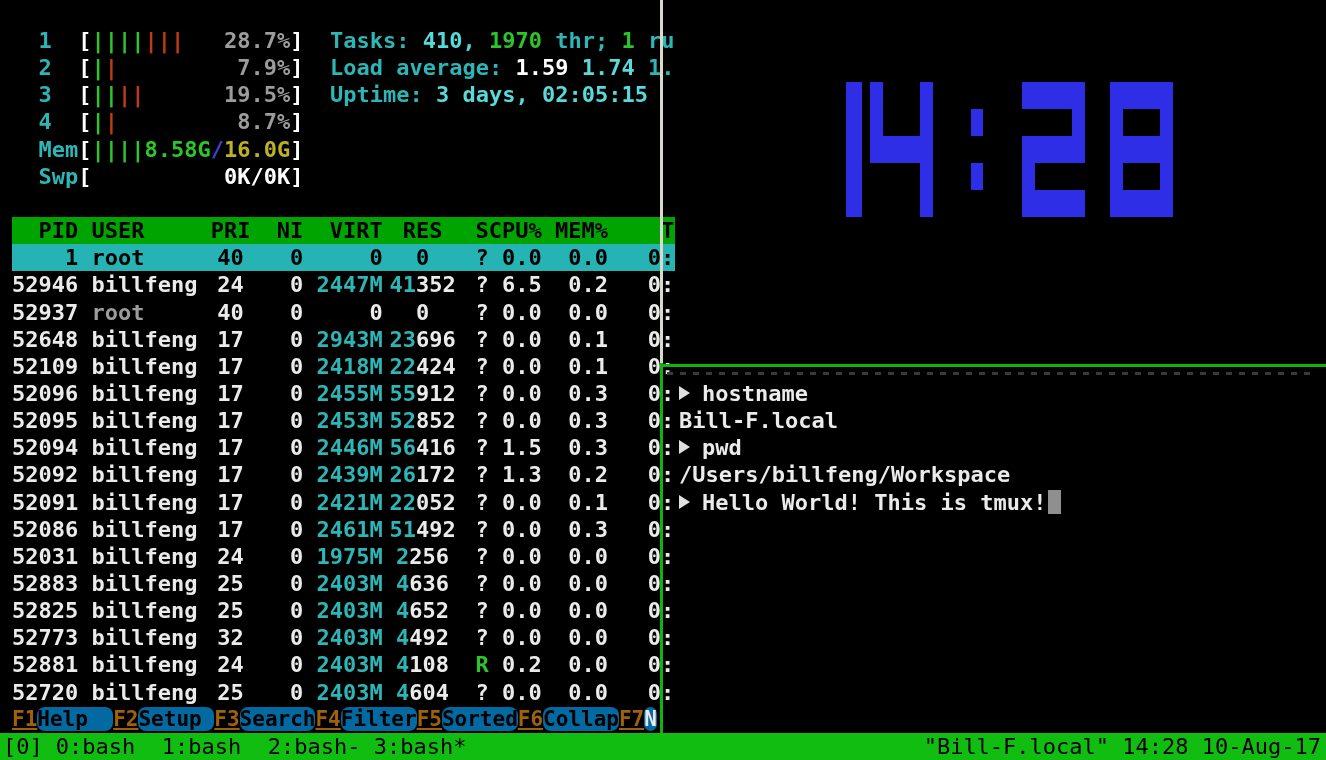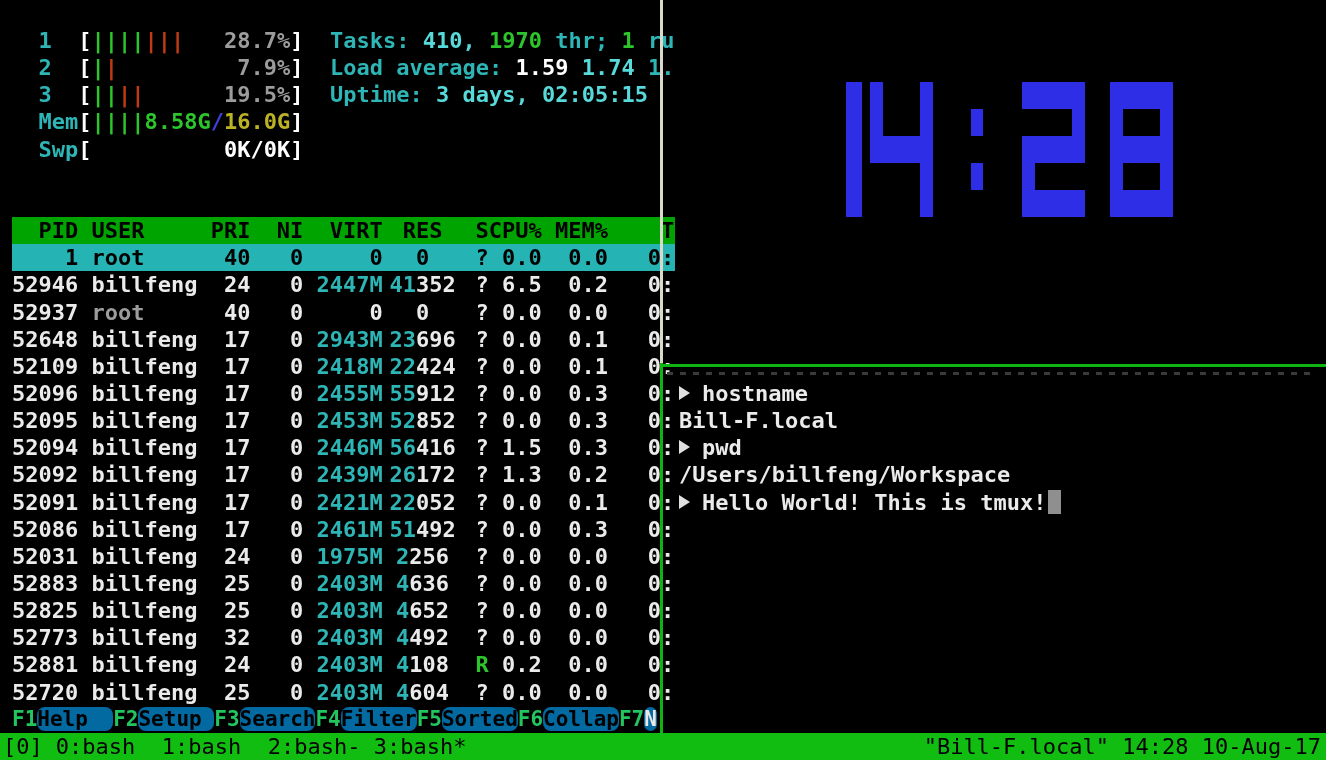--- a/index.html
+++ b/index.html
@@ -26,32 +26,32 @@
   .cyantxt{color:#2eb5b5}
 
   #ptable{position:absolute;left:0;top:217.14px;width:718px;font-size:22px;line-height:27.143px;}
   .prow{display:flex;height:27.143px;white-space:pre;}
   .thead{background:#00a400;color:#000;}
   .sel{background:#26b3b3;}
   .sel span{color:#000 !important;}
   .prow span{display:inline-block;overflow:hidden;}
   .c-pid{width:5ch;text-align:right}
   .c-user{width:9ch;margin-left:1ch;text-align:left}
-  .c-pri{width:3ch;text-align:right}
+  .c-pri{width:3ch;text-align:center}
   .c-ni{width:4ch;text-align:right}
   .c-virt{width:6ch;text-align:right}
   .c-res{width:6ch;text-align:center}
   .c-s{width:2ch;text-align:right}
   .c-cpu{width:4ch;text-align:right}
   .c-mem{width:5ch;text-align:right}
   .c-time{width:5ch;text-align:right}
 
   #fkeybar{position:absolute;left:0;top:705.7px;width:663px;height:27.143px;
            font-size:21px;line-height:27.143px;white-space:nowrap;overflow:hidden;display:flex;}
-  .fk{color:#22c55e;background:#000;white-space:pre;}
+  .fk{color:#a16207;background:#000;white-space:pre;text-decoration:underline;}
   .fl{background:#0369a1;color:#000;white-space:pre;border-radius:8px;}
   .fl.light{color:#e8e8e8;}
 
   
   #vborder-top{position:absolute;left:660px;top:0;width:3px;height:363px;background:#d8d8cc;}
   #vborder-bottom{position:absolute;left:660px;top:363px;width:3px;height:370px;background:#10b410;}
   #hborder{position:absolute;left:663px;top:364px;width:663px;height:3px;background:#10b410;}
   #faded-line{position:absolute;left:667px;top:372px;width:645px;height:3px;
      background:repeating-linear-gradient(90deg,#3a3a3a 0 6px,transparent 6px 13px);}
 
@@ -80,20 +80,21 @@
 </head>
 <body>
 
 <div id="screen">
 
   <div id="htop-pane">
     <div id="meters">
         <div class="line"><span class="cyan">  1  </span><span class="bwhite">[</span><span class="barG">||||</span><span class="barR">|||</span><span class="gray">   28.7%</span><span class="bwhite">]</span></div>
         <div class="line"><span class="cyan">  2  </span><span class="bwhite">[</span><span class="barG">|</span><span class="barR">|</span><span class="gray">         7.9%</span><span class="bwhite">]</span></div>
         <div class="line"><span class="cyan">  3  </span><span class="bwhite">[</span><span class="barG">||</span><span class="barR">||</span><span class="gray">      19.5%</span><span class="bwhite">]</span></div>
+        <div class="line"><span class="cyan">  4  </span><span class="bwhite">[</span><span class="barG">|</span><span class="barR">|</span><span class="gray">         8.7%</span><span class="bwhite">]</span></div>
         <div class="line"><span class="cyan">  Mem</span><span class="bwhite">[</span><span class="memU">||||8.58G</span><span class="memS">/</span><span class="memT">16.0G</span><span class="bwhite">]</span></div>
         <div class="line"><span class="cyan">  Swp</span><span class="bwhite">[</span><span class="bwhite">          0K/0K</span><span class="bwhite">]</span></div>
       </div>
     <div id="info-col">
         <div class="line"><span class="cyan">Tasks: </span><span class="bcyan">410,</span><span class="cyan"> </span><span class="bgreen">1970</span><span class="cyan"> thr; </span><span class="bgreen">1</span><span class="cyan"> ru</span></div>
         <div class="line"><span class="cyan">Load average: </span><span class="bwhite">1.59 </span><span class="bcyan">1.74 </span><span class="cyan">1.</span></div>
         <div class="line"><span class="cyan">Uptime: </span><span class="bcyan">3 days, 02:05:15</span></div>
       </div>
     <div id="ptable">
         <div class="prow thead"><span class="c-pid">PID</span><span class="c-user">USER</span><span class="c-pri">PRI</span><span class="c-ni">NI</span><span class="c-virt">VIRT</span><span class="c-res">RES</span><span class="c-s">S</span><span class="c-cpu">CPU%</span><span class="c-mem">MEM%</span><span class="c-time">T</span></div>

